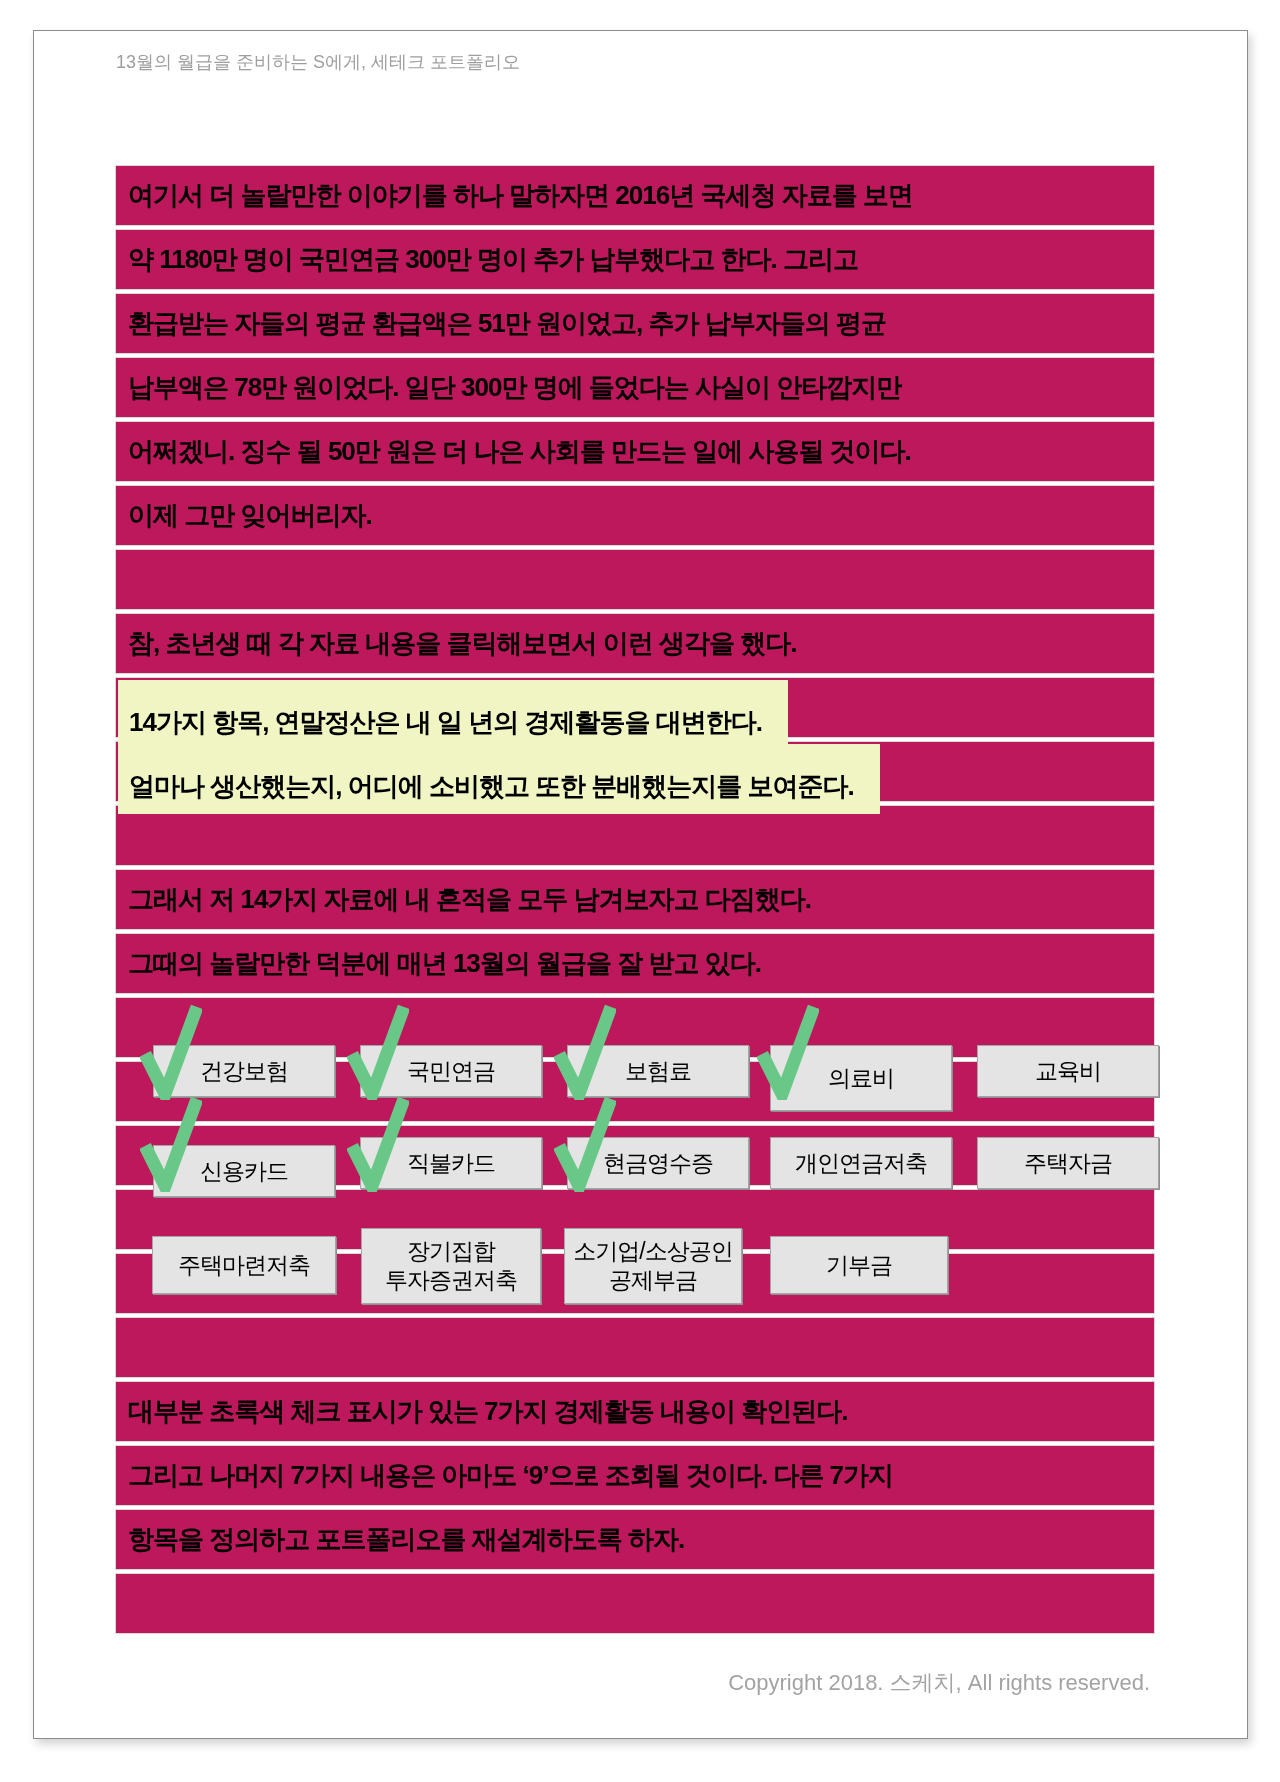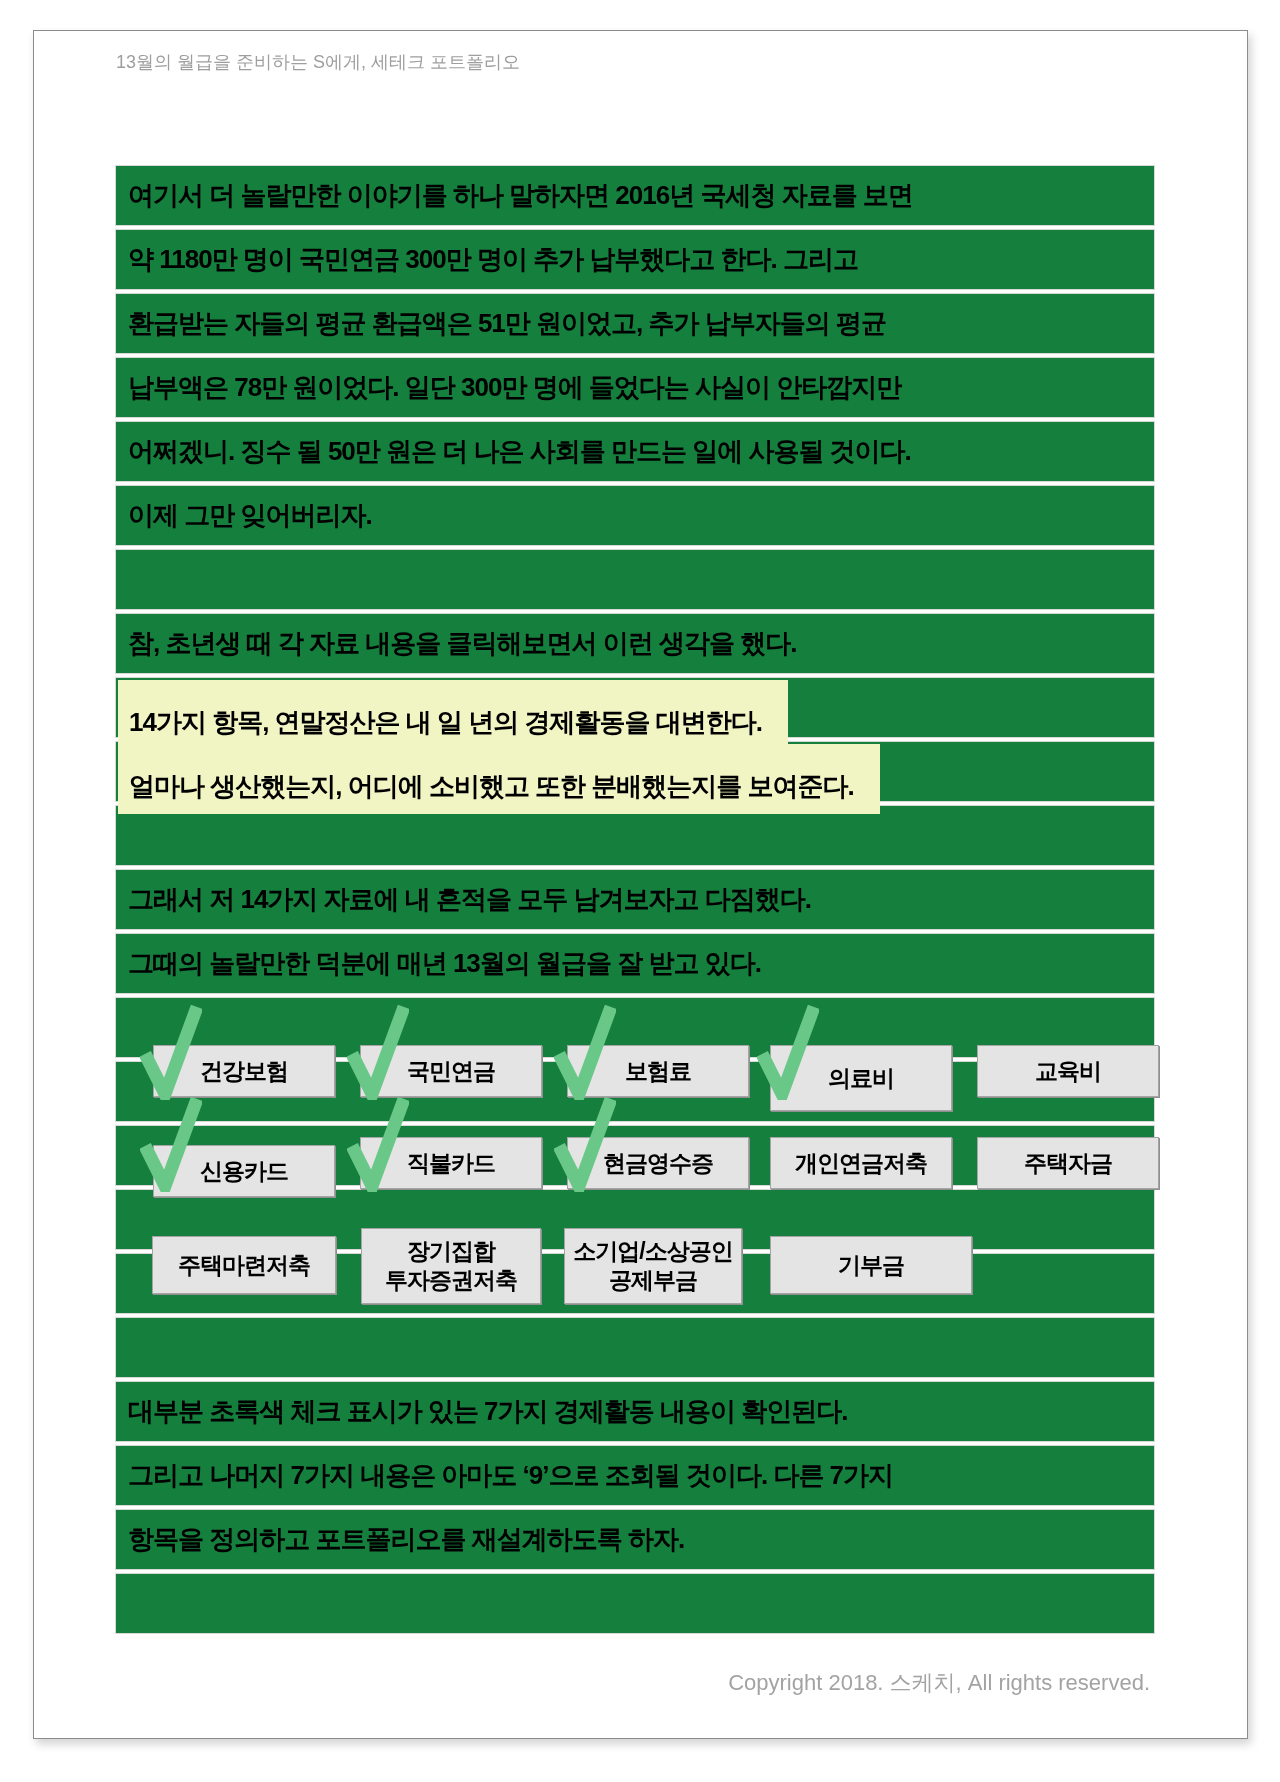--- a/index.html
+++ b/index.html
@@ -14,37 +14,37 @@
   }
   .doc-header{
     position:absolute;left:116px;top:50px;width:900px;
     font-size:18px;font-weight:400;color:#9e9e9e;letter-spacing:0px;
   }
   .sheet{
     position:absolute;left:115px;top:165px;width:1040px;
   }
   .row{
     box-sizing:border-box;height:61px;margin-bottom:3px;
-    border:1px solid #d8d8d8;background:#15803d;
+    border:1px solid #d8d8d8;background:#be185d;
     font-size:26px;font-weight:700;color:#000000;letter-spacing:-1px;
     line-height:58px;white-space:nowrap;overflow:visible;
   }
   .row.text{padding-left:12px;}
   .row.hl{padding-left:0;}
   .hl-span{
     display:inline-block;height:55px;line-height:55px;margin:2px 0 0 2px;
     padding:15px 26px 0 11px;background:#f1f5c4;
   }
   .overlay{position:absolute;left:0;top:0;width:1040px;height:1472px;pointer-events:none;}
   .cbtn{
     position:absolute;box-sizing:border-box;
     background:#e4e4e4;border:1px solid #a4a4a4;
     box-shadow:1px 1px 0 #8f8f8f;
     display:flex;align-items:center;justify-content:center;text-align:center;
-    font-size:23px;font-weight:700;color:#000000;letter-spacing:-1px;line-height:29px;
+    font-size:23px;font-weight:400;color:#000000;letter-spacing:-1px;line-height:29px;
     pointer-events:auto;
   }
   .check{position:absolute;pointer-events:none;}
   .copyright{
     position:absolute;left:115px;top:1668px;width:1035px;text-align:right;
     font-size:22px;font-weight:400;color:#a3a3a3;letter-spacing:0px;
   }
 </style>
 </head>
 <body>
@@ -105,17 +105,17 @@
       </svg>
       <div class="cbtn" style="left: 452px; top: 972px; width: 182px; height: 52px;">현금영수증</div>
       <svg class="check" viewBox="0 0 62 97" width="62" height="97" style="left: 439px; top: 930px;">
         <path d="M5 51 L25 91 L57 4" fill="none" stroke="#69c887" stroke-width="13" stroke-linecap="butt"></path>
       </svg>
       <div class="cbtn" style="left: 655px; top: 972px; width: 182px; height: 52px;">개인연금저축</div>
       <div class="cbtn" style="left: 862px; top: 972px; width: 182px; height: 52px;">주택자금</div>
       <div class="cbtn" style="left: 37px; top: 1071px; width: 184px; height: 58px;">주택마련저축</div>
       <div class="cbtn" style="left: 246px; top: 1063px; width: 180px; height: 76px;">장기집합<br>투자증권저축</div>
       <div class="cbtn" style="left: 449px; top: 1063px; width: 178px; height: 76px;">소기업/소상공인<br>공제부금</div>
-      <div class="cbtn" style="left: 655px; top: 1071px; width: 202px; height: 58px;">기부금</div>
+      <div class="cbtn" style="left: 655px; top: 1071px; width: 178px; height: 58px;">기부금</div>
     </div>
 </div>
 
 <div class="copyright">Copyright 2018. 스케치, All rights reserved.</div>
 
 </body></html>

